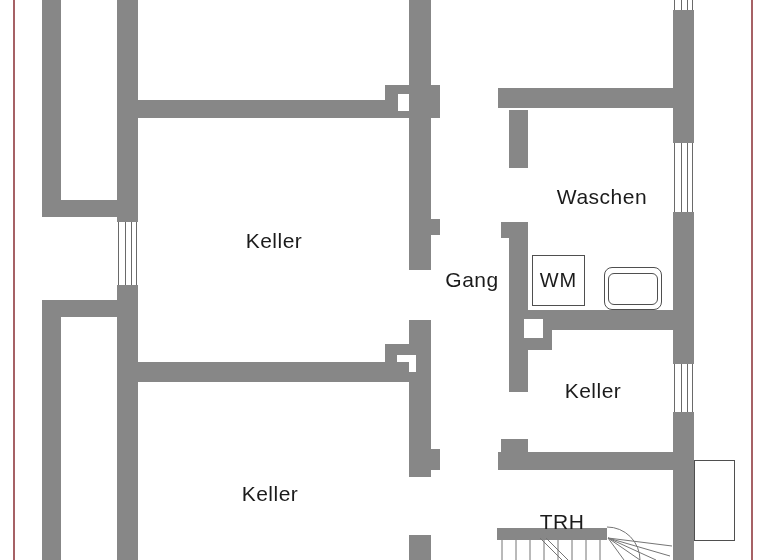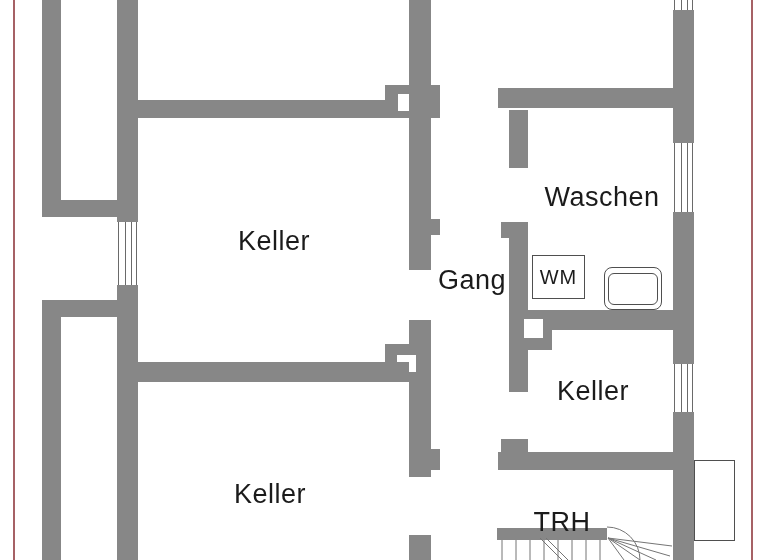--- a/index.html
+++ b/index.html
@@ -4,27 +4,27 @@
 <style>
   html,body{margin:0;padding:0;background:#fff;}
   #plan{
     position:relative;width:768px;height:560px;background:#ffffff;
     overflow:hidden;font-family:"Liberation Sans",sans-serif;
   }
   .wall{position:absolute;background:#878787;}
   .redline{position:absolute;top:0;width:2px;height:560px;background:#a66165;}
   .label{
     position:absolute;transform:translate(-50%,-50%);
-    color:#1b1b1b;font-size:27px;white-space:nowrap;letter-spacing:.5px;
+    color:#1b1b1b;font-size:21px;white-space:nowrap;letter-spacing:.5px;
   }
   .window{position:absolute;background:#ffffff;}
   .wline{position:absolute;top:0;bottom:0;width:1px;background:#6a6a6a;}
   .chimney{position:absolute;background:#ffffff;}
   .fixture{position:absolute;background:#ffffff;border:2px solid #4f4f4f;box-sizing:border-box;}
-  #wm-box{left:532px;top:255px;width:53px;height:44px;border-width:1px;
+  #wm-box{left:532px;top:255px;width:53px;height:51px;border-width:1px;
     display:flex;align-items:center;justify-content:center;
     font-size:20px;color:#1b1b1b;letter-spacing:1px;}
   #sink-outer{left:604px;top:267px;width:58px;height:43px;border-width:1px;border-radius:8px;}
   #sink-inner{left:608px;top:273px;width:50px;height:32px;border-width:1px;border-radius:6px;}
   #light-shaft{left:694px;top:460px;width:41px;height:81px;border-width:1px;}
   #stairs-svg{position:absolute;left:430px;top:520px;width:338px;height:40px;}
 </style>
 </head>
 <body>
 

